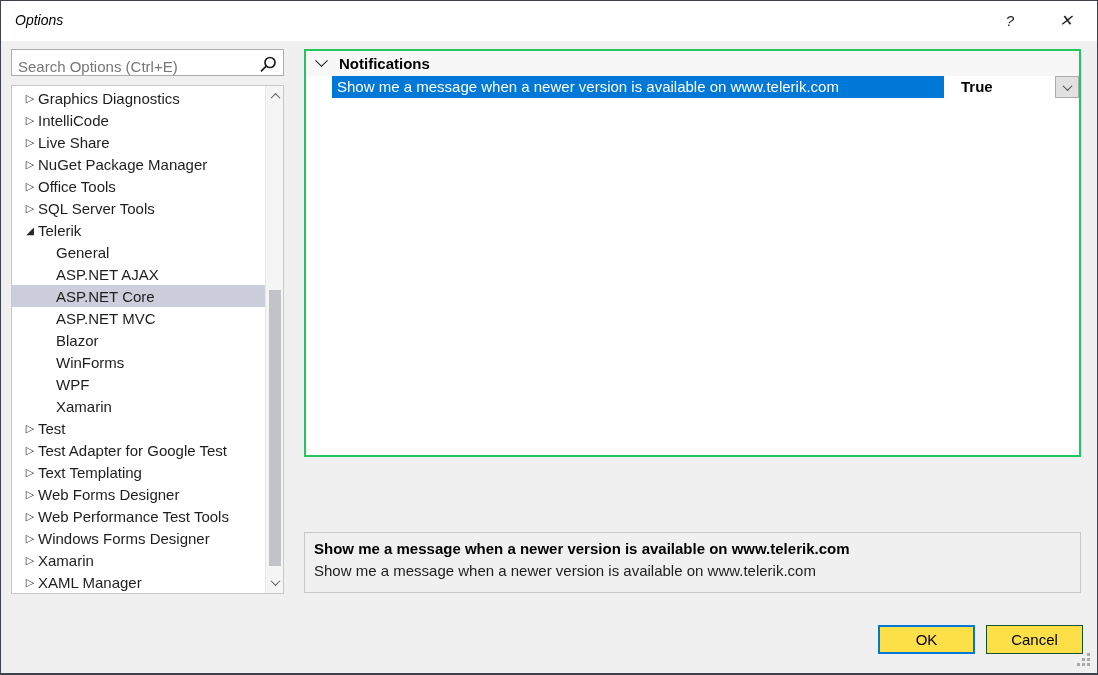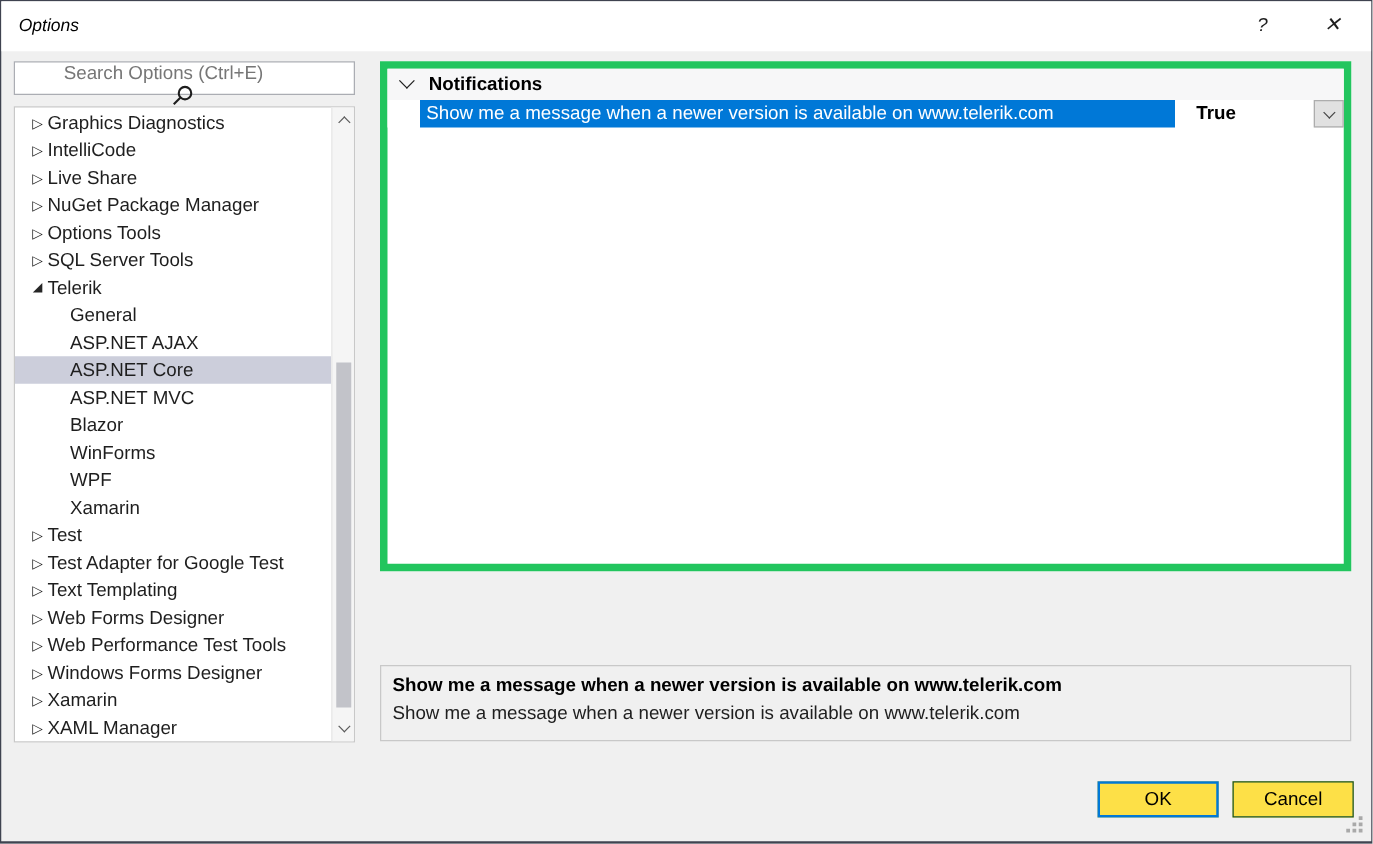--- a/index.html
+++ b/index.html
@@ -11,21 +11,21 @@
   }
   
   .titlebar { position:absolute; left:0; top:0; width:100%; height:40px; background:#ffffff;font-style:italic; }
   .title { position:absolute; left:14px; top:11px; font-size:14px; color:#000; }
   .tb-btn { position:absolute; top:6px; width:30px; height:28px; text-align:center; line-height:28px;
             font-size:16px; color:#1e1e1e; cursor:default; }
   .help-btn { left:994px; font-size:15px; }
   .close-btn { left:1050px; font-weight:400; }
   
   .search-box { position:absolute; left:10px; top:48px; width:273px; height:27px;
-    background:#fff; border:1px solid #abadb3; display:flex; align-items:center;flex-direction:column; }
+    background:#fff; border:1px solid #abadb3; display:flex; align-items:flex-end; }
   .search-box input { flex:1; border:none; outline:none; font-family:"Liberation Sans",sans-serif;
     font-size:15px; color:#1e1e1e; padding-left:6px; background:transparent; }
   .search-box input::placeholder { color:#767676; opacity:1; }
   .search-icon { width:22px; height:20px; flex:none; margin-right:4px; }
   
   .tree-panel { position:absolute; left:10px; top:84px; width:273px; height:509px;
     background:#fff; border:1px solid #c8c8c8; }
   .tree-rows { position:absolute; left:0; top:1px; right:18px; }
   .tree-row { display:flex; align-items:center; height:22px; font-size:15px; white-space:nowrap; }
   .tree-row.selected { background:#CCCEDB; }
@@ -38,21 +38,21 @@
   .vscroll { position:absolute; right:0; top:0; bottom:0; width:18px; background:#f5f5f5; border-left:1px solid #e8e8e8; }
   .vs-arrow { position:absolute; left:0; width:18px; height:17px; display:flex; align-items:center; justify-content:center; }
   .vs-arrow.up { top:2px; }
   .vs-arrow.down { bottom:2px; }
   .chev { width:7px; height:7px; border-right:1.6px solid #5a5a5a; border-bottom:1.6px solid #5a5a5a; }
   .chev.up { transform:rotate(-135deg) translate(-1px,-1px); }
   .chev.down { transform:rotate(45deg) translate(-1px,-1px); }
   .vs-thumb { position:absolute; left:3px; width:12px; top:204px; height:276px; background:#c2c3c9; }
   
   .right-panel { position:absolute; left:303px; top:48px; width:777px; height:408px;
-    background:#fff; border:6px solid #22c55e; }
+    background:#fff; border:2px solid #22c55e; }
   .category-row { height:25px; background:#f7f7f8; display:flex; align-items:center; }
   .cat-chevron { margin-left:11px; width:9px; height:9px; border-right:1.7px solid #1e1e1e; border-bottom:1.7px solid #1e1e1e;
     transform:rotate(45deg) translate(-2px,-2px); flex:none; }
   .cat-label { margin-left:13px; font-weight:bold; font-size:15px; color:#000; }
   .prop-row { height:22px; display:flex; align-items:stretch; }
   .prop-indent { width:26px; flex:none; background:#fff; }
   .prop-name { flex:1; background:#0078D7; color:#fff; font-size:15px; line-height:22px;
     padding-left:5px; white-space:nowrap; overflow:hidden; }
   .prop-value { width:111px; flex:none; background:#fff; font-weight:bold; font-size:15px;
     line-height:22px; padding-left:17px; color:#000; }
@@ -108,21 +108,21 @@
         <div class="tree-row level-0 arrow-collapsed">
           <span class="tree-arrow">▷</span>
           <span class="tree-label">Live Share</span>
         </div>
         <div class="tree-row level-0 arrow-collapsed">
           <span class="tree-arrow">▷</span>
           <span class="tree-label">NuGet Package Manager</span>
         </div>
         <div class="tree-row level-0 arrow-collapsed">
           <span class="tree-arrow">▷</span>
-          <span class="tree-label">Options Tools</span>
+          <span class="tree-label">Office Tools</span>
         </div>
         <div class="tree-row level-0 arrow-collapsed">
           <span class="tree-arrow">▷</span>
           <span class="tree-label">SQL Server Tools</span>
         </div>
         <div class="tree-row level-0 arrow-expanded">
           <span class="tree-arrow">◢</span>
           <span class="tree-label">Telerik</span>
         </div>
         <div class="tree-row level-1 arrow-none">

